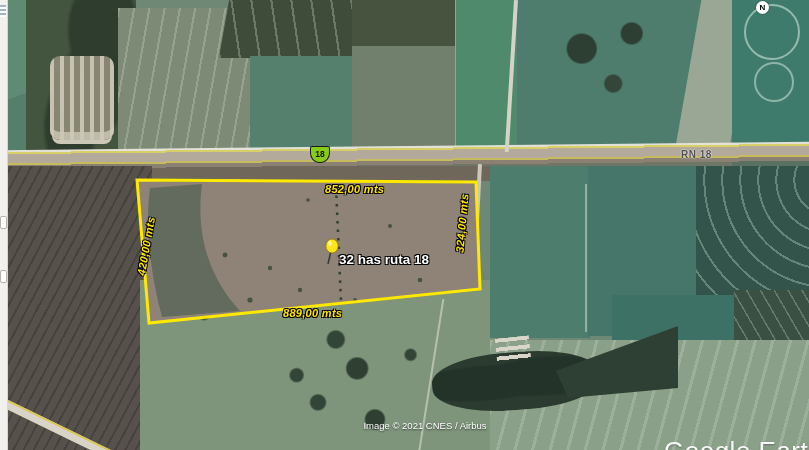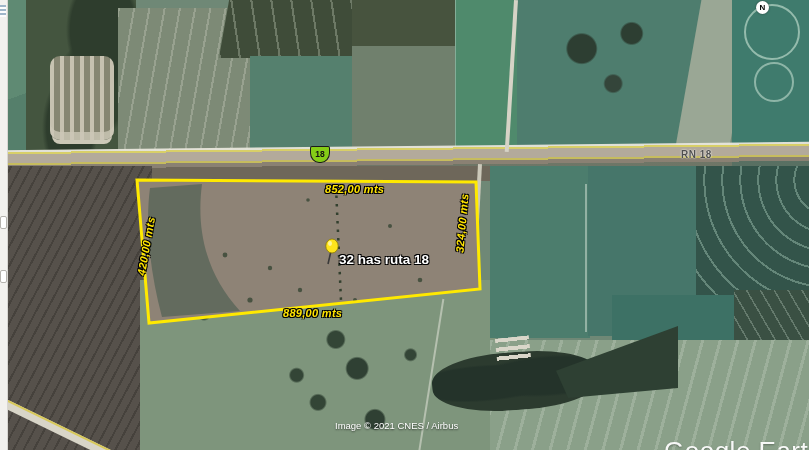--- a/index.html
+++ b/index.html
@@ -98,21 +98,21 @@
     text-shadow:-1px -1px 0 #000,1px -1px 0 #000,-1px 1px 0 #000,1px 1px 0 #000;}
   .pushpin{left:322px;top:238px;width:20px;height:28px;}
   .shield{left:268px;top:146px;width:18px;height:15px;background:#84cc16;border:1.5px solid #1a1a1a;
     border-radius:2px 2px 9px 9px/2px 2px 10px 10px;color:#111;font-size:8.5px;font-weight:bold;
     display:flex;align-items:center;justify-content:center;line-height:1;margin-left:42px;}
   .route-name{left:681px;top:149px;color:#4f4f4f;font-size:10px;font-weight:bold;letter-spacing:.5px;white-space:nowrap;
     text-shadow:0 0 2px rgba(255,255,255,.8),0 0 1px rgba(255,255,255,.9);text-align:right;}
   .compass{left:756px;top:1px;width:13px;height:13px;background:#fff;border-radius:50%;
     color:#000;font-size:8px;font-weight:bold;display:flex;align-items:center;justify-content:center;
     box-shadow:0 0 2px rgba(0,0,0,.5);}
-  .attribution{left:335px;top:420px;width:180px;text-align:left;color:#fff;font-size:9.5px;line-height:11px;
+  .attribution{left:335px;top:420px;width:180px;text-align:center;color:#fff;font-size:9.5px;line-height:11px;
     text-shadow:0 1px 2px rgba(0,0,0,.65);}
   .watermark{left:664px;top:436px;color:rgba(255,255,255,.95);font-size:26px;font-weight:500;letter-spacing:.5px;
     white-space:nowrap;text-shadow:0 1px 2px rgba(0,0,0,.3);}
 
   
   .ui-strip{left:0;top:0;width:7px;height:450px;background:#f2f1ee;border-right:1px solid #d8d6d2;}
   .ui-frag-top{left:0;top:5px;width:6px;height:12px;background:repeating-linear-gradient(180deg,#9fb6c9 0 2px,#fdfdfd 2px 4px);}
   .ui-frag1{left:0;top:216px;width:5px;height:11px;border:1px solid #b5b3ae;background:#fff;border-radius:2px;}
   .ui-frag2{left:0;top:270px;width:5px;height:11px;border:1px solid #b5b3ae;background:#fff;border-radius:2px;}
 </style>

